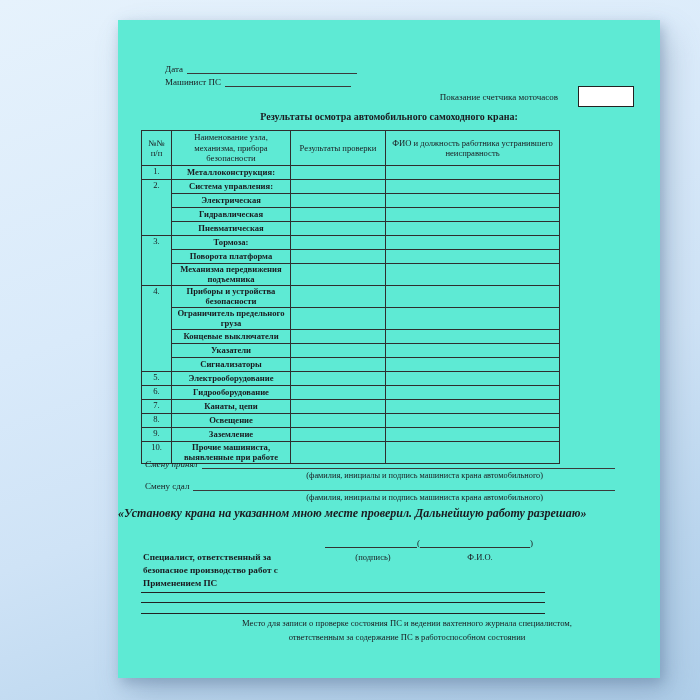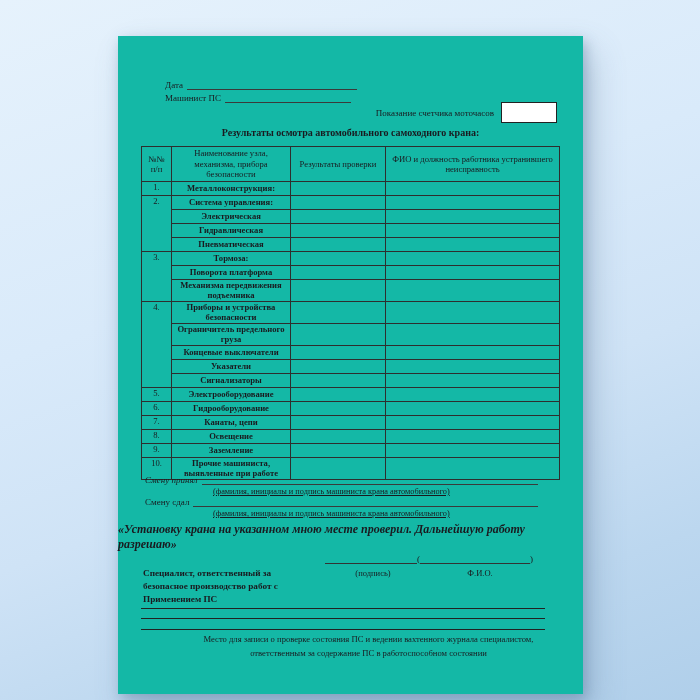--- a/index.html
+++ b/index.html
@@ -4,47 +4,47 @@
 <style>
   html,body{margin:0;padding:0;}
   body{
     width:700px;height:700px;overflow:hidden;
     background:linear-gradient(160deg,#e6f2fc 0%,#d9eafa 38%,#cfe3f6 60%,#bcd7ef 82%,#b0cfea 100%);
     font-family:"Liberation Serif", serif;
     color:#1a1a1f;
     position:relative;
   }
   .paper{
-    position:absolute;left:118px;top:36px;width:465px;height:658px;
-    background:#14b8a6;
+    position:absolute;left:118px;top:20px;width:542px;height:658px;
+    background:#5eead4;
     box-shadow:3px 5px 12px rgba(90,120,152,.40),10px 16px 30px rgba(90,120,152,.30);
   }
   .abs{position:absolute;}
   .frow{display:flex;align-items:flex-end;font-size:9px;}
   .frow .lbl{white-space:nowrap;padding-right:4px;}
   .uline{flex:1;border-bottom:1px solid #3a3a3a;height:8px;}
-  .meter{position:absolute;top:66px;right:26px;display:flex;align-items:center;gap:7px;font-size:9px;}
+  .meter{position:absolute;top:66px;right:26px;display:flex;align-items:center;gap:20px;font-size:9px;}
   .meter-box{display:inline-block;width:54px;height:19px;border:1.4px solid #222;background:#fff;}
   .title{position:absolute;top:91px;left:0;right:0;text-align:center;font-size:10px;font-weight:bold;}
   table.insp{
     position:absolute;left:23px;top:110px;width:418px;
     border-collapse:collapse;table-layout:fixed;
     font-size:8.6px;line-height:1.22;
   }
   table.insp col.c1{width:30px;}
   table.insp col.c2{width:119px;}
   table.insp col.c3{width:95px;}
   table.insp col.c4{width:174px;}
   table.insp th,table.insp td{border:1px solid #2e2e2e;}
   table.insp th{font-weight:normal;text-align:center;vertical-align:middle;padding:1px 2px;height:32px;}
   table.insp td{height:13px;padding:0 2px;}
   td.num{text-align:center;vertical-align:top;}
   td.name{text-align:center;vertical-align:middle;font-weight:bold;}
   td.name.bold{font-weight:bold;}
-  .note{font-size:8.3px;text-align:left;text-decoration:underline;}
+  .note{font-size:8.3px;text-align:right;}
   .quote{position:absolute;top:486px;left:0;right:0;text-align:left;font-size:12px;font-weight:bold;font-style:italic;}
   .specialist{position:absolute;left:25px;top:503px;width:185px;font-size:9.2px;font-weight:bold;line-height:1.4;white-space:pre-line;margin-top:28px;}
   .sigrow{position:absolute;left:207px;top:518px;display:flex;align-items:flex-end;font-size:9px;}
   .sigseg{display:inline-block;border-bottom:1px solid #333;height:8px;}
   .seg1{width:92px;}
   .seg2{width:110px;}
   .cap{position:absolute;font-size:8.5px;text-align:center;}
   .cap-sign{left:207px;top:532px;width:96px;}
   .cap-fio{left:303px;top:532px;width:118px;}
   .wlines{position:absolute;left:23px;top:562px;width:404px;}

